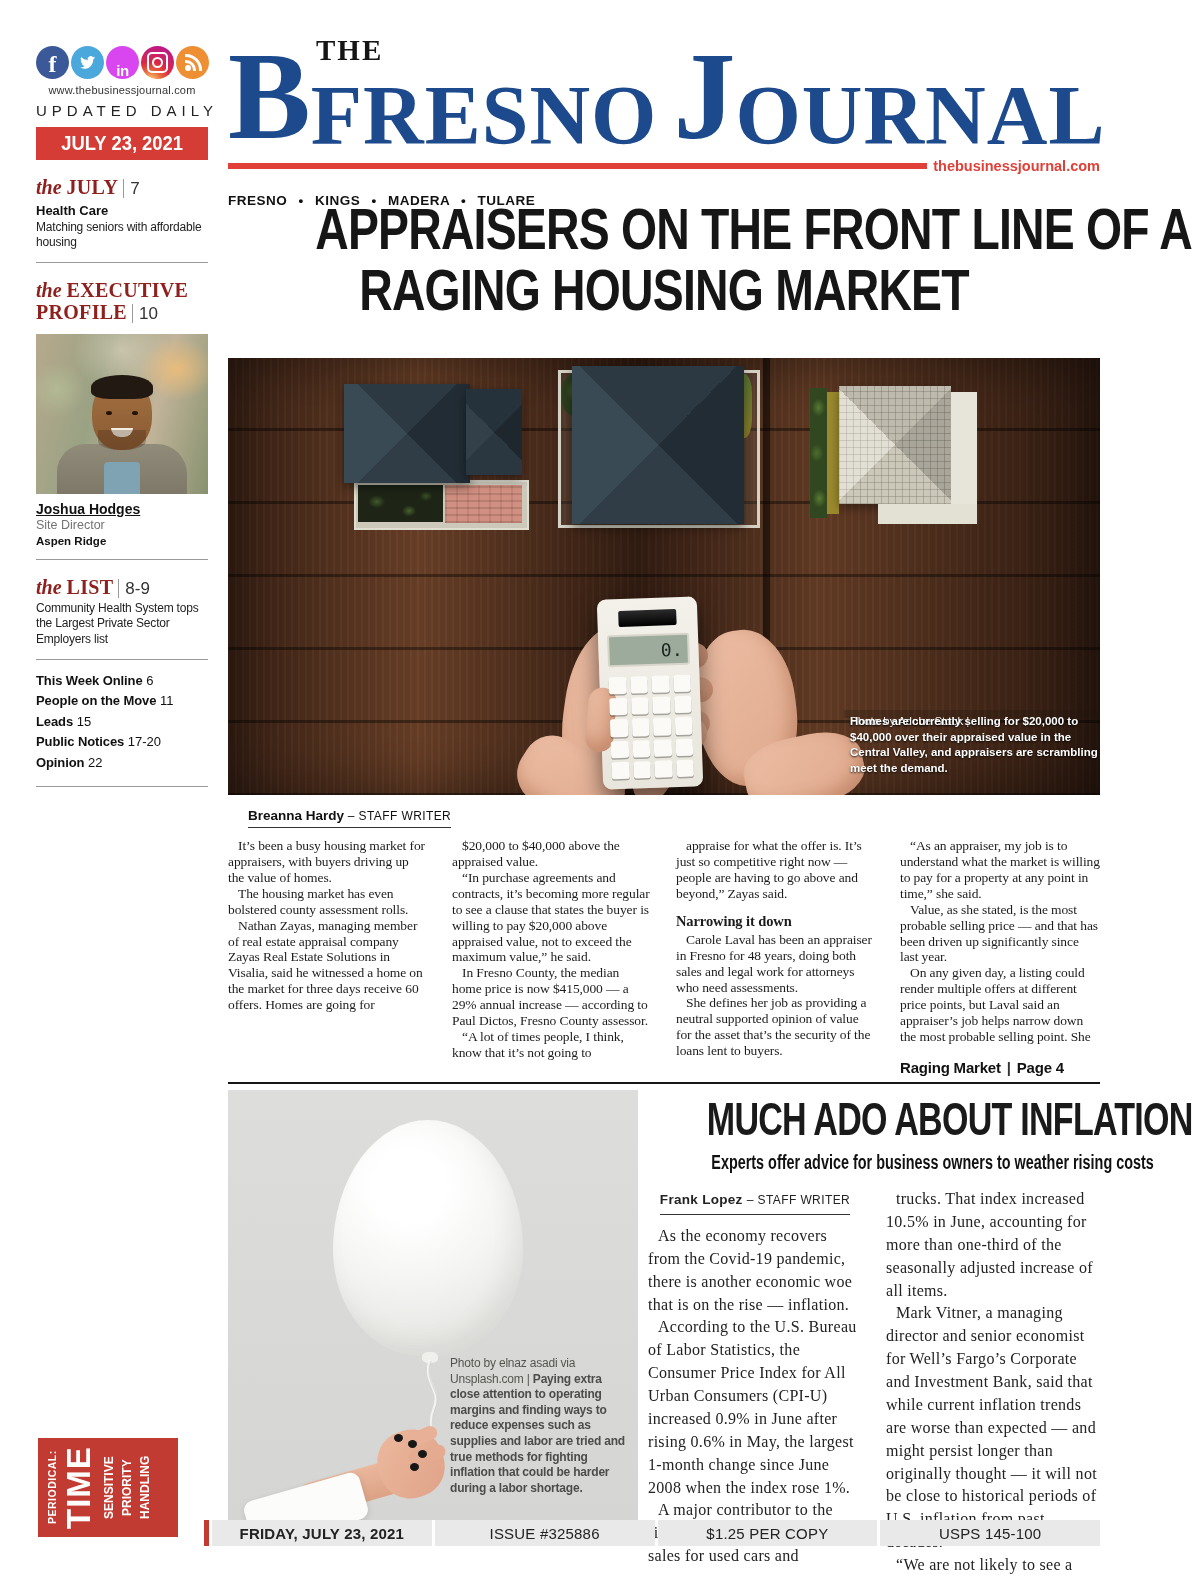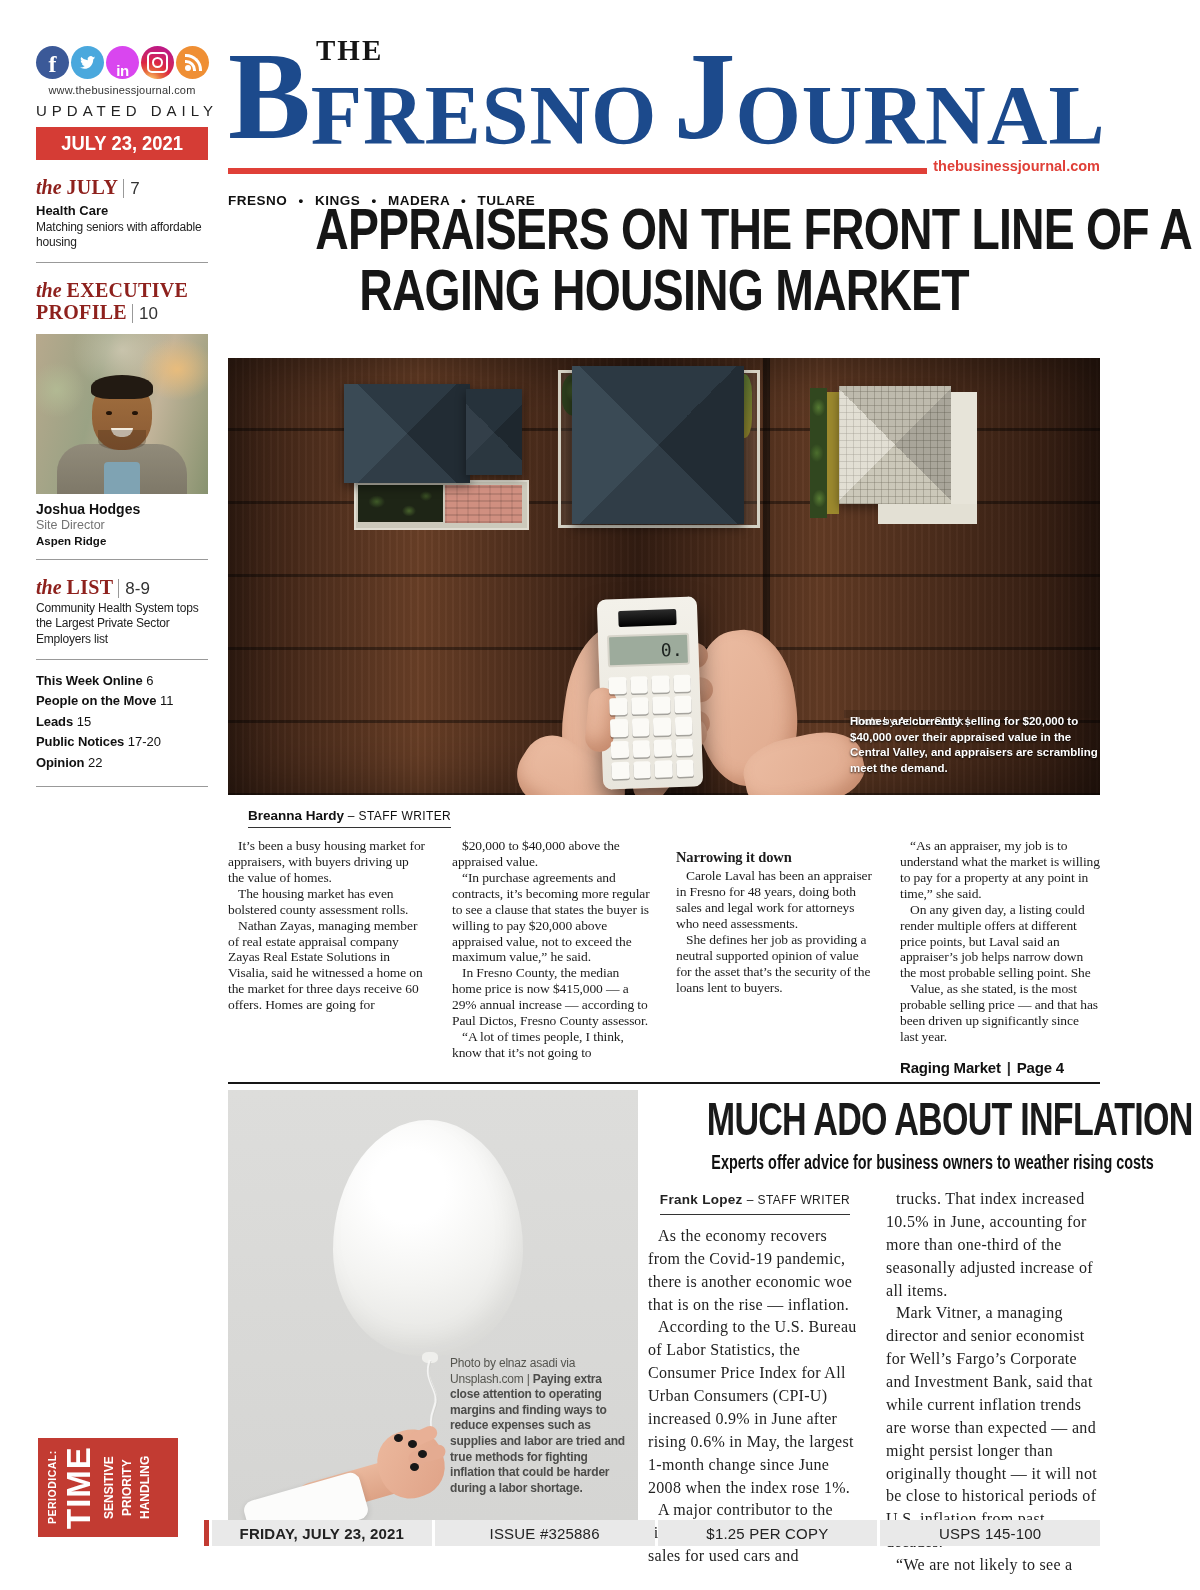--- a/index.html
+++ b/index.html
@@ -40,41 +40,41 @@
       radial-gradient(70px 60px at 50% 10%, rgba(225,215,195,.6), rgba(225,215,195,0) 70%),
       linear-gradient(105deg,#b7a98d,#9aa284 35%,#c2b49a 65%,#87926f);}
   .torso{position:absolute;bottom:0;left:21px;width:130px;height:50px;background:linear-gradient(#918b7a,#7e7868);border-radius:28px 30px 0 0;}
   .shirt{position:absolute;bottom:0;left:50%;transform:translateX(-50%);width:36px;height:32px;background:#7fa3b3;border-radius:4px 4px 0 0;}
   .head{position:absolute;bottom:44px;left:50%;transform:translateX(-50%);width:60px;height:72px;background:linear-gradient(#a3713f,#8a5a34);border-radius:47% 47% 44% 44%;}
   .hair{position:absolute;top:-3px;left:-1px;right:-1px;height:24px;background:#221a12;border-radius:50% 50% 30% 30%;}
   .eye{position:absolute;top:33px;width:6px;height:4px;background:#231408;border-radius:50%;}
   .eye.l{left:14px;}.eye.r{right:14px;}
   .smile{position:absolute;bottom:13px;left:50%;transform:translateX(-50%);width:22px;height:9px;background:#f3ecdf;border-radius:0 0 12px 12px;}
   .jaw{position:absolute;bottom:0;left:6px;right:6px;height:20px;background:rgba(55,33,16,.28);border-radius:0 0 45% 45%;}
-  .exec-name{font-size:14px;font-weight:bold;margin-top:7px;}
+  .exec-name{font-size:14px;font-weight:bold;margin-top:7px;text-decoration:underline;}
   .exec-role{font-size:12.5px;color:#737373;margin-top:1px;}
   .exec-org{font-size:11.5px;font-weight:bold;margin-top:3px;}
   .idx{margin-top:11px;font-size:13px;line-height:1.58;}
   .idx b{letter-spacing:-.1px;}
   .periodical{position:absolute;left:38px;top:1438px;width:140px;height:99px;background:#c23b32;}
   .periodical span{position:absolute;top:0;height:100%;writing-mode:vertical-rl;transform:rotate(180deg);
     color:#fff;font-weight:bold;display:flex;align-items:center;justify-content:center;white-space:nowrap;}
   .p-kick{left:8px;font-size:10.5px;letter-spacing:.5px;}
   .p-big{left:22px;font-size:33px;letter-spacing:1px;}
   .p-w1{left:64px;font-size:12px;}
   .p-w2{left:82px;font-size:12px;}
   .p-w3{left:100px;font-size:12px;}
   
   .mast{position:absolute;left:228px;top:30px;width:872px;}
   .mh-line{position:relative;white-space:nowrap;color:#1c4a8c;font-family:"Liberation Serif",serif;font-weight:bold;line-height:1;height:124px;display:flex;align-items:flex-end;}
   .mh-big{font-size:124px;line-height:.92;}
   .mh-sm{font-size:84px;line-height:.92;letter-spacing:1px;}
   .mh-j{margin-left:16px;}
   .mh-the{position:absolute;left:88px;top:6px;color:#151515;font-size:29px;letter-spacing:2px;font-weight:bold;}
-  .mh-rule{display:flex;align-items:flex-end;margin-top:4px;}
+  .mh-rule{display:flex;align-items:center;margin-top:4px;}
   .mh-rule .bar{flex:1;height:6px;background:#e04038;}
   .mh-site{color:#e04038;font-weight:bold;font-size:14.5px;margin-left:6px;}
   .regions{margin-top:19px;font-size:13.5px;font-weight:bold;letter-spacing:.5px;word-spacing:7px;color:#111;}
   
   .headline{position:absolute;left:228px;top:198px;width:872px;text-align:center;color:#161616;}
   .headline .l{display:block;font-size:58px;font-weight:800;line-height:1.06;transform:scaleX(.8);transform-origin:center;white-space:nowrap;letter-spacing:-1px;}
   .photo-main{position:absolute;left:228px;top:358px;width:872px;height:437px;overflow:hidden;
     background-color:#4f3020;
     background-image:
       linear-gradient(90deg, rgba(0,0,0,0) 0 61.4%, rgba(0,0,0,.55) 61.4% 62.2%, rgba(0,0,0,0) 62.2%),
@@ -345,28 +345,29 @@
       <p>The housing market has even bolstered county assessment rolls.</p>
       <p>Nathan Zayas, managing member of real estate appraisal company Zayas Real Estate Solutions in Visalia, said he witnessed a home on the market for three days receive 60 offers. Homes are going for</p>
     </div>
     <div class="lead-col">
       <p>$20,000 to $40,000 above the appraised value.</p>
       <p>“In purchase agreements and contracts, it’s becoming more regular to see a clause that states the buyer is willing to pay $20,000 above appraised value, not to exceed the maximum value,” he said.</p>
       <p>In Fresno County, the median home price is now $415,000 — a 29% annual increase — according to Paul Dictos, Fresno County assessor.</p>
       <p>“A lot of times people, I think, know that it’s not going to</p>
     </div>
     <div class="lead-col">
+      <p>appraise for what the offer is. It’s just so competitive right now — people are having to go above and beyond,” Zayas said.</p>
       <div class="lead-sub">Narrowing it down</div>
       <p>Carole Laval has been an appraiser in Fresno for 48 years, doing both sales and legal work for attorneys who need assessments.</p>
       <p>She defines her job as providing a neutral supported opinion of value for the asset that’s the security of the loans lent to buyers.</p>
     </div>
     <div class="lead-col">
       <p>“As an appraiser, my job is to understand what the market is willing to pay for a property at any point in time,” she said.</p>
+      <p>Value, as she stated, is the most probable selling price — and that has been driven up significantly since last year.</p>
       <p>On any given day, a listing could render multiple offers at different price points, but Laval said an appraiser’s job helps narrow down the most probable selling point. She</p>
-      <p>Value, as she stated, is the most probable selling price — and that has been driven up significantly since last year.</p>
       <div class="jump">
         <span>Raging Market</span><span class="sep">|</span><span>Page 4</span>
       </div>
     </div>
   </div>
 
   <div class="rule2"></div>
 
   <div class="photo-balloon">
     <span class="balloon"></span>

